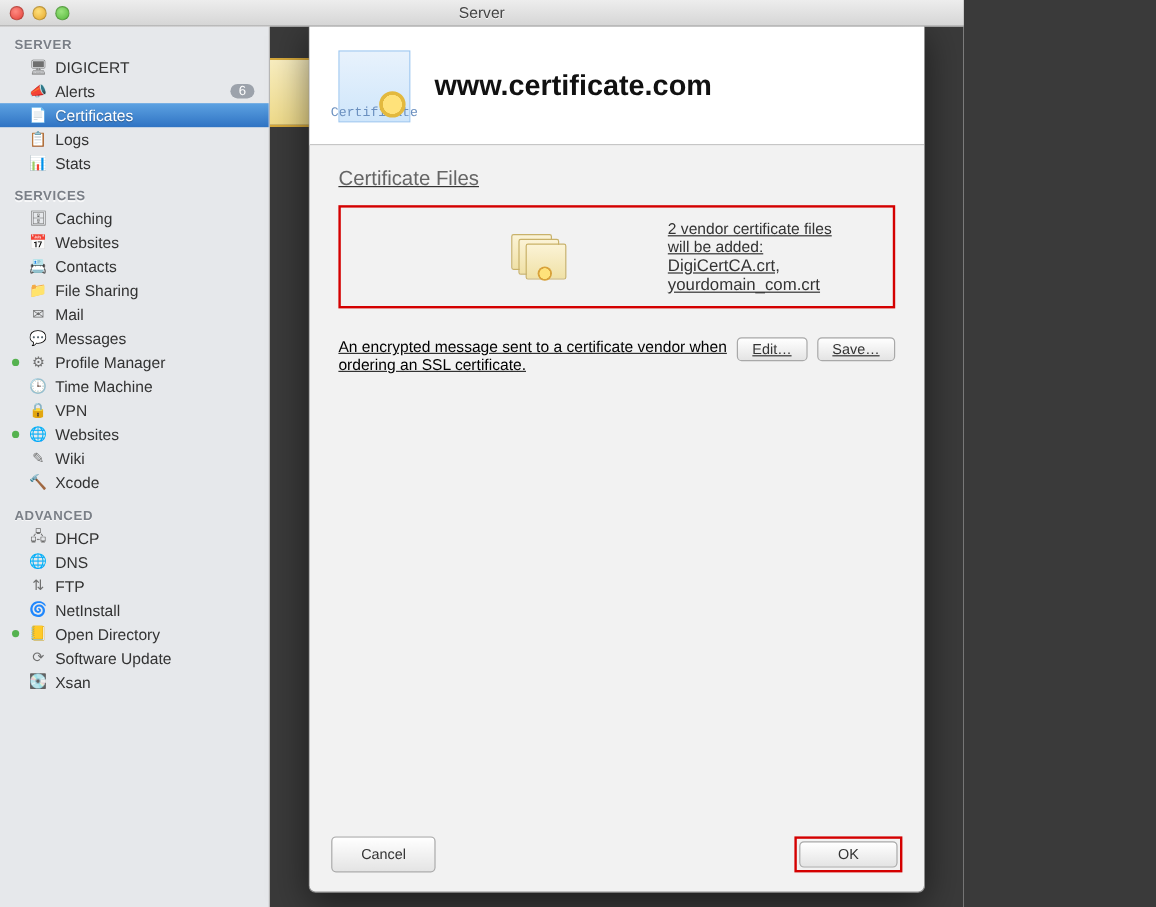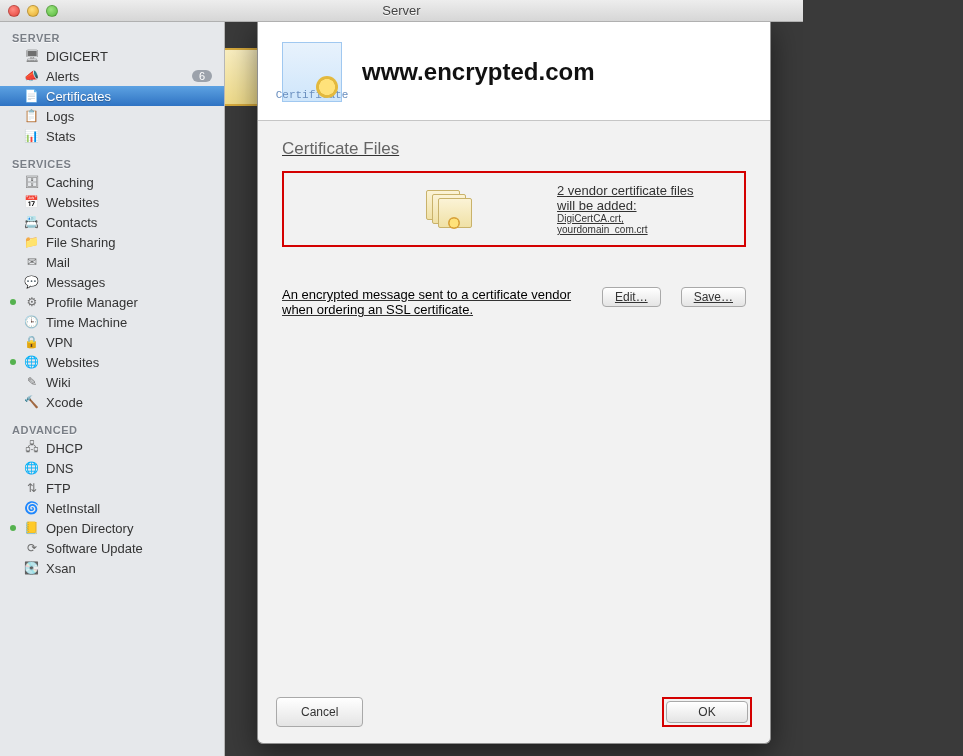--- a/index.html
+++ b/index.html
@@ -173,21 +173,21 @@
       font-size: 17px;
       color: #656565;
       font-weight: normal;
       margin-bottom: 12px;
     }
     .highlight-box {
       border: 2px solid #d40000;
       padding: 10px 32px;
       display: flex;
       align-items: center;
-      margin-bottom: 40px;
+      margin-bottom: 24px;
     }
     .file-icon {
       width: 44px; height: 38px;
       position: relative;
       margin: 0 100px 0 110px;
     }
     .paper {
       position: absolute;
       width: 34px; height: 30px;
       background: linear-gradient(to bottom, #fbf3d6, #f0e1a6);
@@ -198,30 +198,30 @@
     .paper.p2 { top: 4px; left: 6px; }
     .paper.p3 { top: 8px; left: 12px; }
     .file-icon .seal {
       position: absolute;
       width: 12px; height: 12px;
       background: radial-gradient(circle,#ffe27a 50%,#d8a23a 55%);
       border-radius: 50%;
       bottom: -1px; right: -3px;
     }
     .file-text .l1 { font-size: 13px; color: #333; }
-    .file-text .l2 { font-size: 10px; color: #333; }
+    .file-text .l2 { font-size: 14px; color: #333; }
     .cert-req { margin-top: 10px; }
     .req-row { display: flex; align-items: flex-start; }
     .req-desc {
       flex: 1;
       font-size: 13px;
       color: #000000;
       max-width: 340px;
     }
-    .btn-row { display: flex; gap: 20px; }
+    .btn-row { display: flex; gap: 8px; }
     .mac-btn {
       background: linear-gradient(to bottom, #fff, #e4e4e4);
       border: 1px solid #a9a9a9;
       border-radius: 4px;
       padding: 2px 12px;
       font-size: 12px;
       color: #333;
       box-shadow: 0 1px 0 rgba(255,255,255,0.6) inset;
       cursor: default;
     }
@@ -375,21 +375,21 @@
       </div>
 
     <div class="main">
       <div class="bg-hint"></div>
 
       <div class="sheet">
         <div class="sheet-header">
           <div class="cert-icon">
             <span>Certificate</span>
           </div>
-          <div class="sheet-title">www.encrypted.com</div>
+          <div class="sheet-title">www.certificate.com</div>
         </div>
 
         <div class="sheet-body">
           <div class="section-title">Certificate Files</div>
 
           <div class="highlight-box">
             <div class="file-icon">
               <div class="paper p1"></div>
               <div class="paper p2"></div>
               <div class="paper p3"></div>

